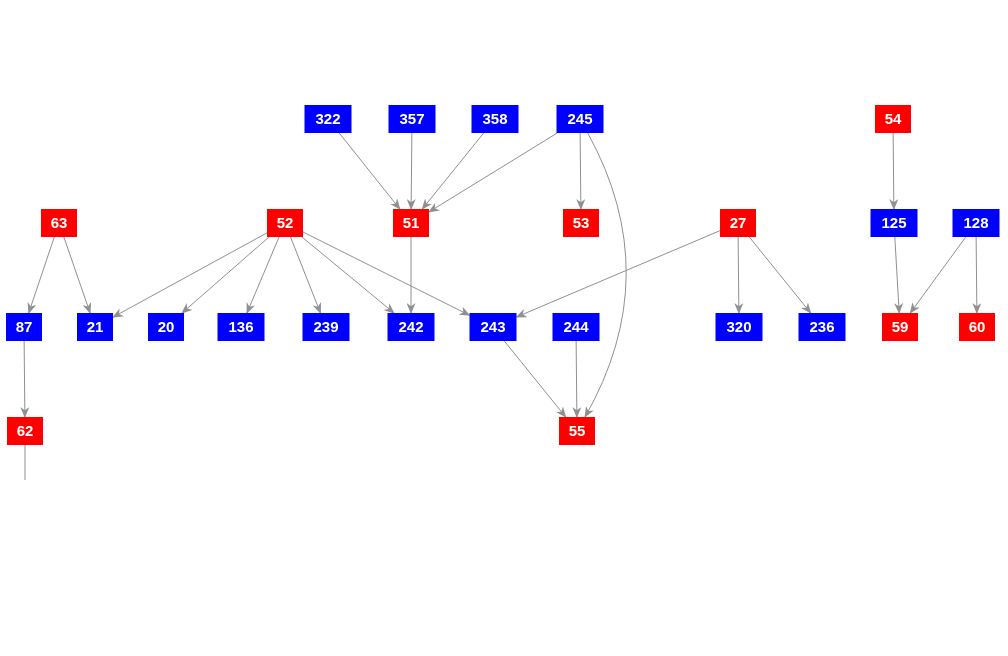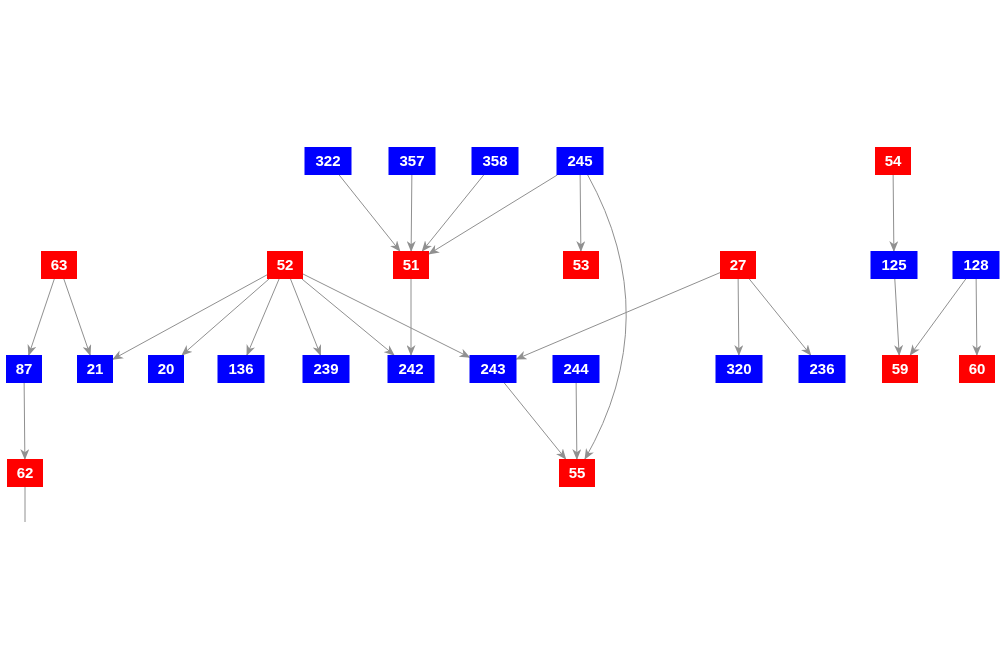--- a/index.html
+++ b/index.html
@@ -6,21 +6,20 @@
     margin: 0;
     padding: 0;
     background: #ffffff;
   }
   .canvas-wrap {
     position: relative;
     width: 1008px;
     height: 480px;
     background: #ffffff;
     overflow: hidden;
-    margin-top: 42px;
   }
   svg { display: block; }
   .node-label {
     font-family: "Liberation Sans", sans-serif;
     font-weight: bold;
     font-size: 15px;
   }
   .edge-path {
     fill: none;
     stroke-width: 1px;

